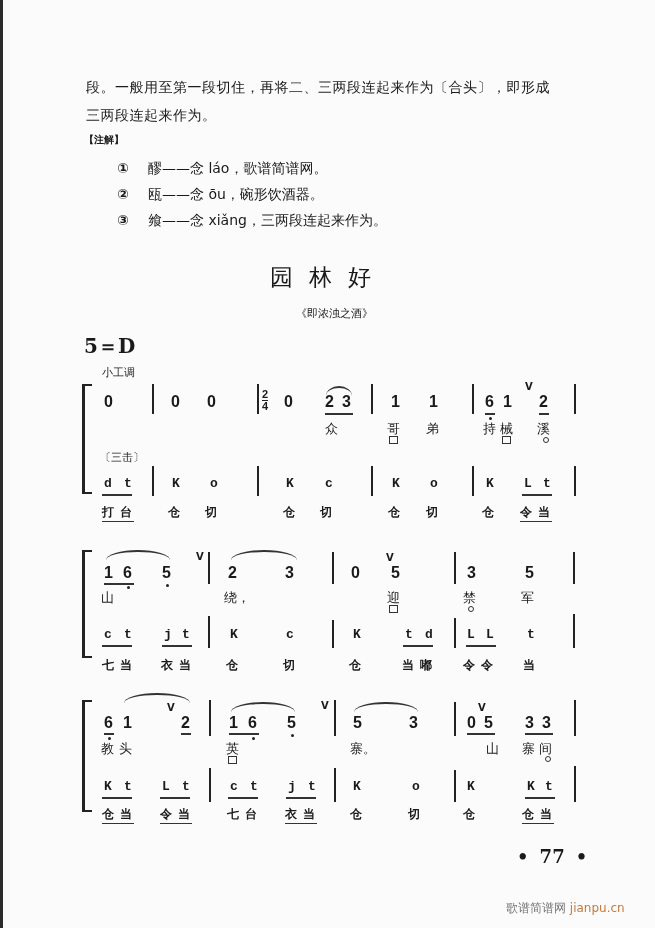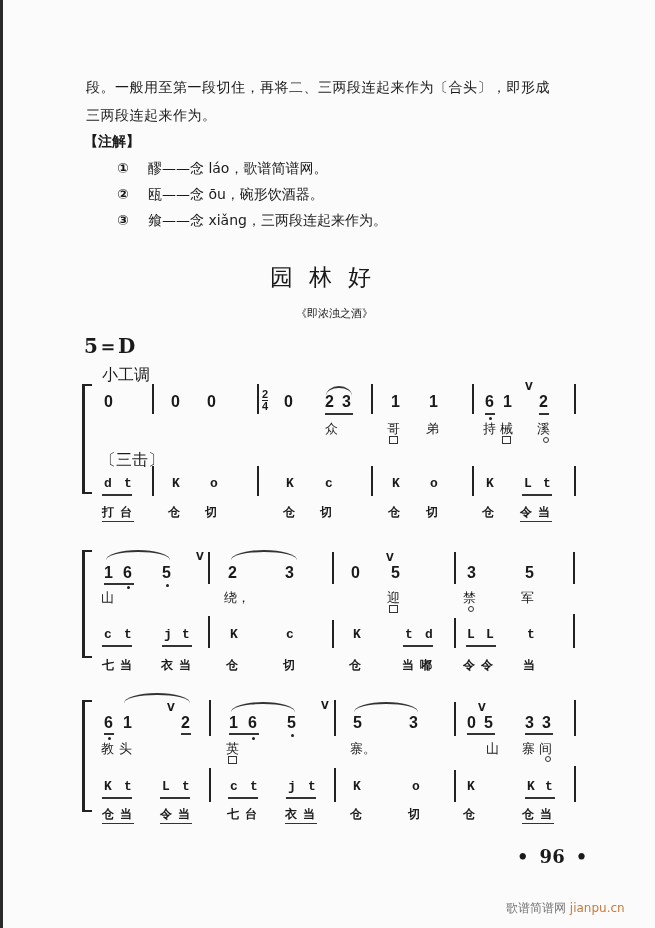--- a/index.html
+++ b/index.html
@@ -5,27 +5,27 @@
     html, body { margin: 0; padding: 0; }
     body {
       width: 655px; height: 928px; position: relative; overflow: hidden;
       background: #fbfbfb;
       font-family: "DejaVu Sans", sans-serif;
       color: #1a1a1a;
     }
     .abs { position: absolute; }
     .leftedge { position:absolute; left:0; top:0; width:3px; height:928px; background:#2a2a2a; }
     .para { font-size: 14px; line-height: 22px; letter-spacing: 0.5px; white-space: nowrap; }
-    .note-label { font-size: 14px; font-weight: bold; }
+    .note-label { font-size: 10px; font-weight: bold; }
     .note-num { font-size: 14px; font-weight: bold; }
     .note-text { font-size: 14px; }
     .title { font-size: 23px; letter-spacing: 16px; font-family: "DejaVu Serif", serif; }
     .subtitle { font-size: 11px; }
     .key { font-family: "DejaVu Serif", serif; font-weight: bold; font-size: 20px; }
-    .small { font-size: 16px; }
+    .small { font-size: 11px; }
     .note { font-family: "Liberation Sans", sans-serif; font-weight: bold; font-size: 16px; }
     .perc { font-family: "Liberation Mono", monospace; font-weight: bold; font-size: 13px; }
     .lyric { font-size: 13px; }
     .plyr { font-size: 12px; font-weight: bold; }
     .bar { position:absolute; width:2px; background:#222; }
     .bracket { position:absolute; border-left:3px solid #222; }
     .uline { position:absolute; height:2px; background:#333; }
     .slur { position:absolute; border-top:2px solid #333; border-radius:50% 50% 0 0 / 100% 100% 0 0; height:8px; }
     .dot { position:absolute; width:3px; height:3px; background:#222; border-radius:50%; }
     .breath { position:absolute; font-size:10px; font-weight:bold; }
@@ -297,19 +297,19 @@
 <div class="uline" style="left:285px; top:823px; width:32px; height:1px;"></div>
 <div class="abs plyr" style="left:350px; top:806px;">仓</div>
 <div class="abs plyr" style="left:408px; top:806px;">切</div>
 <div class="abs plyr" style="left:463px; top:806px;">仓</div>
 <div class="abs plyr" style="left:522px; top:806px;">仓</div>
 <div class="abs plyr" style="left:540px; top:806px;">当</div>
 <div class="uline" style="left:522px; top:823px; width:32px; height:1px;"></div>
 
 <div class="abs" style="left:517px; top:846px;">
   <span class="pagenum">•</span>
-  <span class="pagenum" style="margin:0 6px;">96</span>
+  <span class="pagenum" style="margin:0 6px;">77</span>
   <span class="pagenum">•</span>
 </div>
 <div class="abs watermark" style="left:506px; top:900px;">
   <span>歌谱简谱网</span>
   <span class="url">jianpu.cn</span>
 </div>
 
 </body></html>

